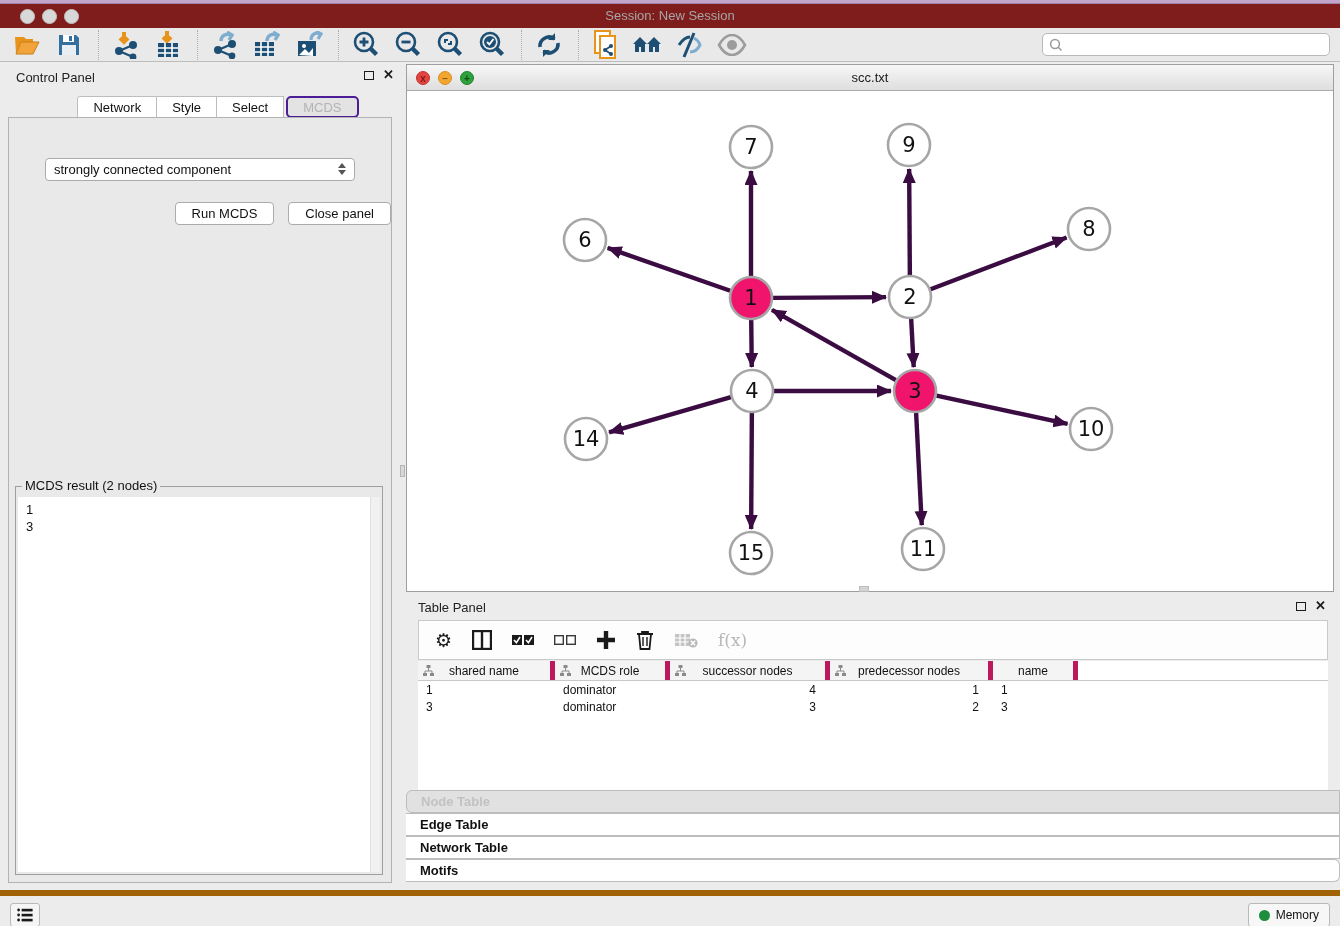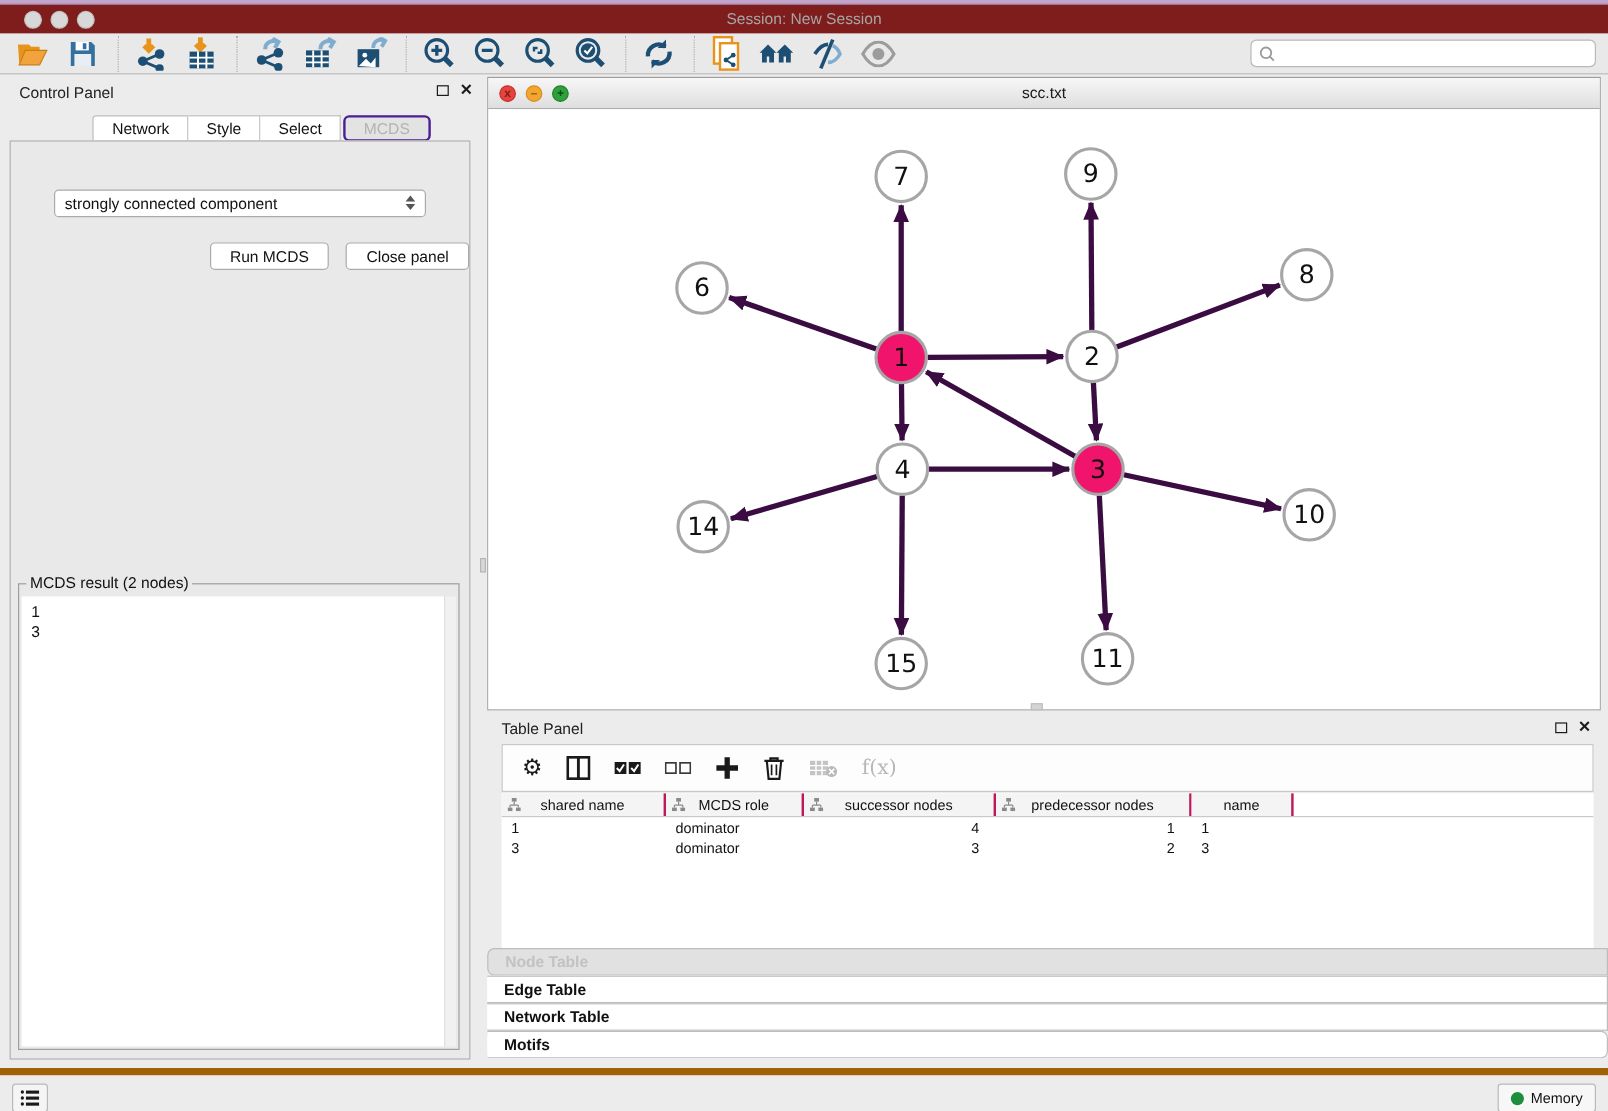--- a/index.html
+++ b/index.html
@@ -71,21 +71,21 @@
   .table-panel { position:absolute; left:406px; top:594px; width:934px; height:296px; background:#ECECEC; }
   .tp-header { position:absolute; left:0; top:0; width:100%; height:24px; }
   .tp-header .panel-title { position:absolute; left:12px; top:6px; }
   .tp-header .hicons { position:absolute; right:14px; top:7px; display:flex; gap:9px; align-items:center; }
   .tp-toolbar { position:absolute; left:12px; right:12px; top:26px; height:40px; background:#FDFDFD; border:1px solid #C9C9C9; display:flex; align-items:center; gap:20px; padding-left:16px; }
   .tp-ico { display:flex; align-items:center; justify-content:center; }
   .fx-label { font-family:"DejaVu Serif", serif; font-size:17px; color:#B7B7B7; }
   .gear-glyph { font-family:"DejaVu Sans", sans-serif; font-size:19px; color:#1A1A1A; line-height:19px; }
   .tp-table { position:absolute; left:12px; right:12px; top:67px; height:181px; background:#FFF; overflow:hidden; }
   .tp-thead { display:flex; height:20px; border-bottom:1px solid #C9C9C9; }
-  .th { position:relative; background:#F4F4F4; border-right:2px solid #be185d; font-size:12px; color:#111; display:flex; align-items:center; justify-content:center; }
+  .th { position:relative; background:#F4F4F4; border-right:5px solid #be185d; font-size:12px; color:#111; display:flex; align-items:center; justify-content:center; }
   .th .tree-ico { position:absolute; left:5px; top:4px; }
   .tp-row { display:flex; height:17px; font-size:12px; color:#111; align-items:center; }
   .cell { padding:0 8px; white-space:nowrap; overflow:hidden; }
   .cell.num { text-align:right; padding-right:14px; }
   .tp-tabs { position:absolute; left:0; right:0; bottom:8px; display:flex; justify-content:center;flex-direction:column; }
   .tp-tab { height:23px; padding:0 14px; background:#FFF; border:1px solid #BDBDBD; border-left:none; font-size:13px; font-weight:bold; color:#111; display:flex; align-items:center; }
   .tp-tab:first-child { border-left:1px solid #BDBDBD; border-top-left-radius:6px; border-bottom-left-radius:6px; }
   .tp-tab:last-child { border-top-right-radius:6px; border-bottom-right-radius:6px; }
   .tp-tab.disabled-active { background:#E1E1E1; color:#C2C2C2; }
 

